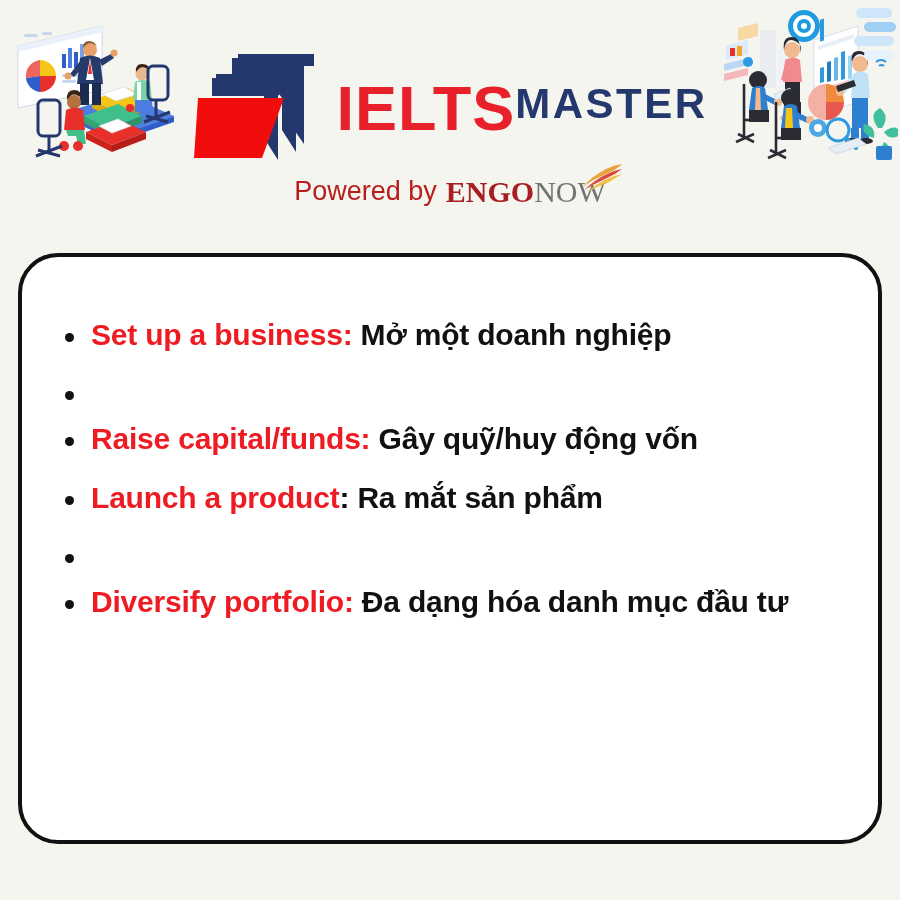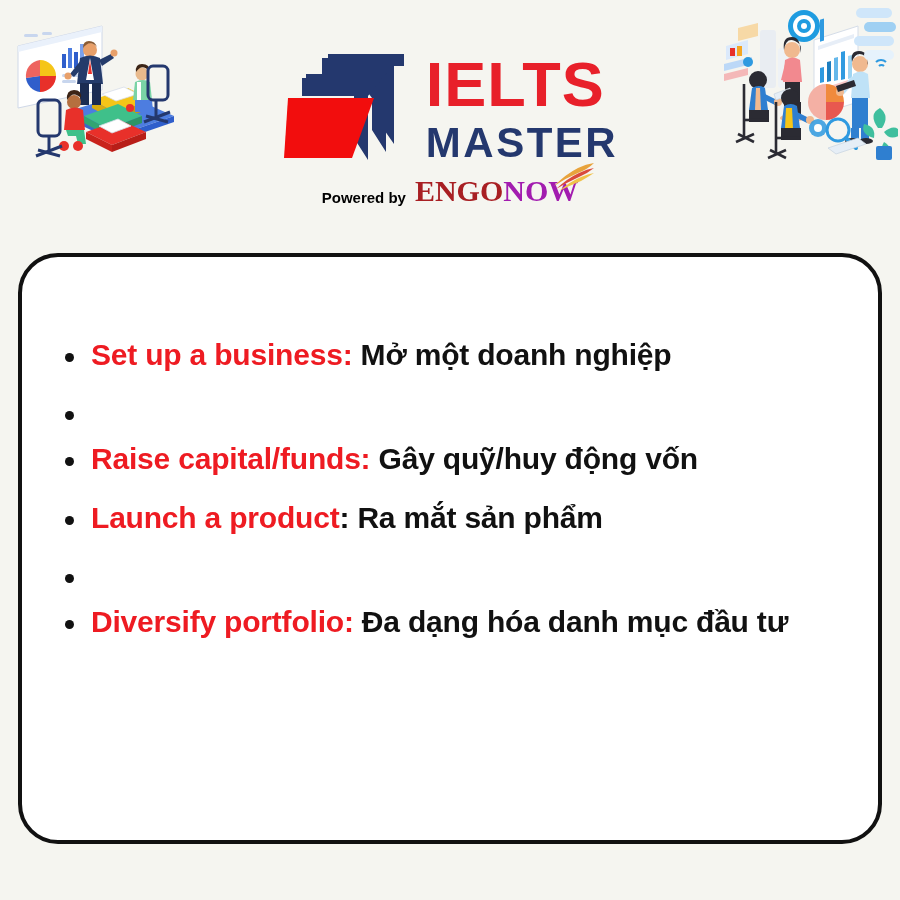--- a/index.html
+++ b/index.html
@@ -29,64 +29,63 @@
     display:flex;
     flex-direction:column;
     align-items:center;
   }
   #brand-row {
     display:flex;
     align-items:center;
     gap:14px;
   }
   #brand-mark { width:130px; height:112px; display:block; }
-  #brand-words { display:flex; flex-direction:column; line-height:1;justify-content:flex-end; }
+  #brand-words { display:flex; flex-direction:row; line-height:1;justify-content:flex-end; }
   #brand-ielts {
     font-size:63px; font-weight:bold; color:#e8202a;
     letter-spacing:1px;
   }
   #brand-master {
     font-size:42px; font-weight:bold; color:#24386e;
     letter-spacing:2.5px; margin-top:6px; text-align:center;
   }
   #powered {
     display:flex; align-items:flex-end; gap:9px;
     margin-top:12px; position:relative;
   }
   #powered-by {
-    font-size:15px; color:#000000;
+    font-size:27px; color:#b91c1c;
     font-family:"Liberation Sans", sans-serif;
-    font-weight:bold;
   }
   #powered-brand {
     font-family:"Liberation Serif", serif;
     font-size:30px; line-height:1;
     position:relative;
   }
   #powered-engo { font-weight:bold; color:#a81f23; }
-  #powered-now  { font-weight:bold; color:#a21caf; }
+  #powered-now  { font-weight:normal; color:#737373; }
   #powered-swoosh {
     position:absolute; right:-18px; top:-14px;
     width:44px; height:30px;
   }
 
   
   #card {
     position:absolute;
     left:18px; top:253px;
     width:864px; height:591px;
     background:#ffffff;
     border:4px solid #111111;
     border-radius:40px;
   }
 
   #list {
     list-style:none;
     margin:0;
-    padding:79px 34px 0 43px;
+    padding:59px 34px 0 43px;
   }
   .row {
     display:flex;
     align-items:flex-start;
     margin-bottom:20px;
   }
   .bullet {
     flex:0 0 auto;
     width:9px; height:9px;
     border-radius:50%;

